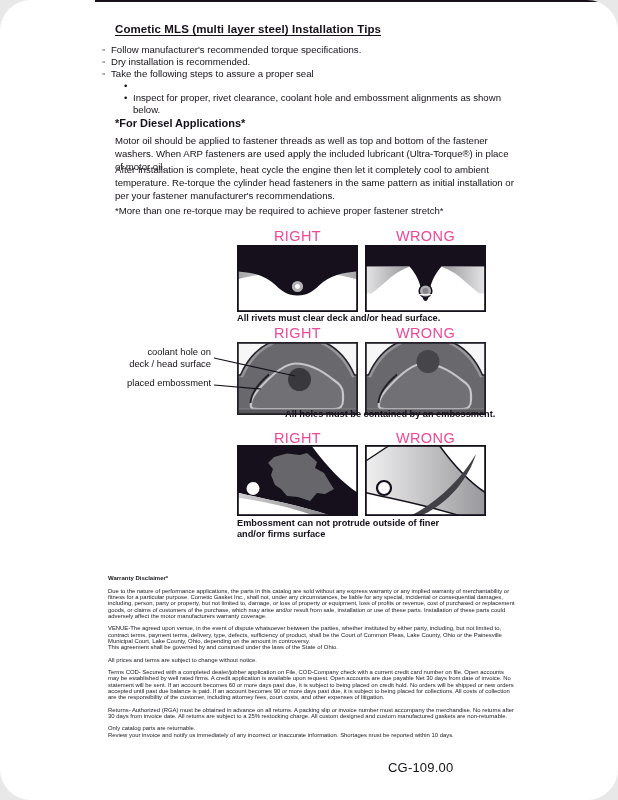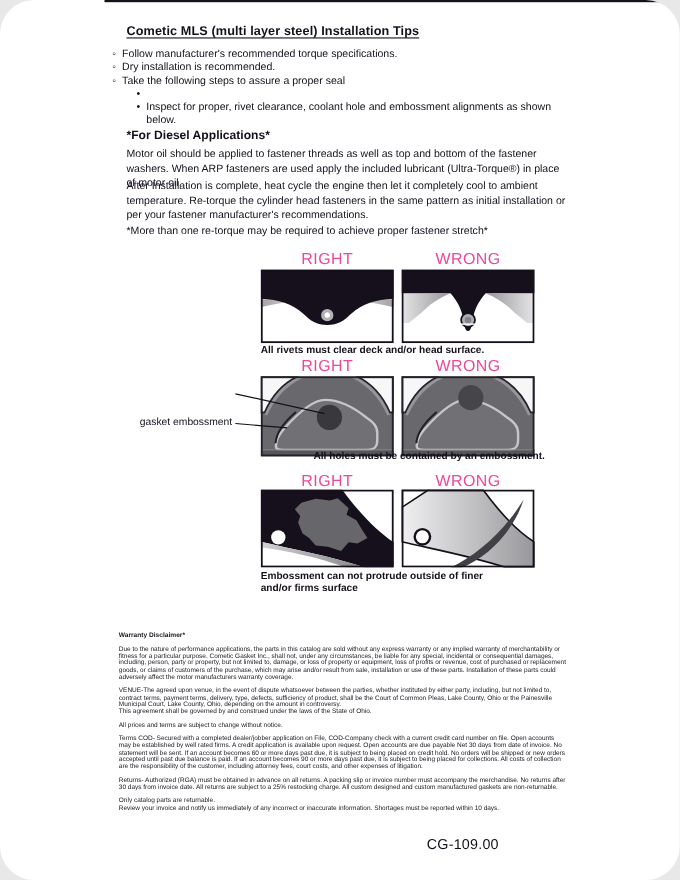--- a/index.html
+++ b/index.html
@@ -158,21 +158,25 @@
         <path d="M14,62 C13,66.5 16,67 21,67 L97,67 C104,67 106,64 106,58 L106,52 C106,45 102,41.5 96,37.5 C83,27 69,21.5 58.5,21.5 C49,21.5 36,31 21,48 C16,54 14,58 14,62 Z" fill="#717175" stroke="#c6c6c8" stroke-width="2.2"></path>
         <path d="M13.5,61 C14,52 21,42 32,32.5" stroke="#221f28" stroke-width="1.8" fill="none"></path>
         <circle cx="63" cy="19.5" r="11.5" fill="#46464a"></circle>
         <rect x="0" y="66.6" width="121" height="1" fill="#8e8e92"></rect>
         <rect x="0" y="67.5" width="121" height="5.5" fill="#56565b"></rect>
         <rect x="0.9" y="0.9" width="119.2" height="71.2" fill="none" stroke="#23202a" stroke-width="1.8"></rect>
       </svg>
     </div>
     <div class="dcaption cap2">All holes must be contained by an embossment.</div>
 
-    <div class="ann ann-gasket">gasket embossment</div>
+    <div class="ann ann-coolant">
+      <span>coolant hole on</span><br>
+      <span>deck / head surface</span>
+    </div>
+    <div class="ann ann-gasket">placed embossment</div>
     <svg class="ann-lines" width="618" height="330" viewBox="0 0 618 330">
       <line x1="214" y1="133" x2="295" y2="151" stroke="#15101b" stroke-width="1.1"></line>
       <line x1="214" y1="160" x2="261" y2="164" stroke="#15101b" stroke-width="1.1"></line>
     </svg>
 
     <div class="dlabel col-l lbl3">RIGHT</div>
     <div class="dlabel col-r lbl3">WRONG</div>
 
     <div class="dbox col-l r3">
       <svg width="121" height="71" viewBox="0 0 121 71">

